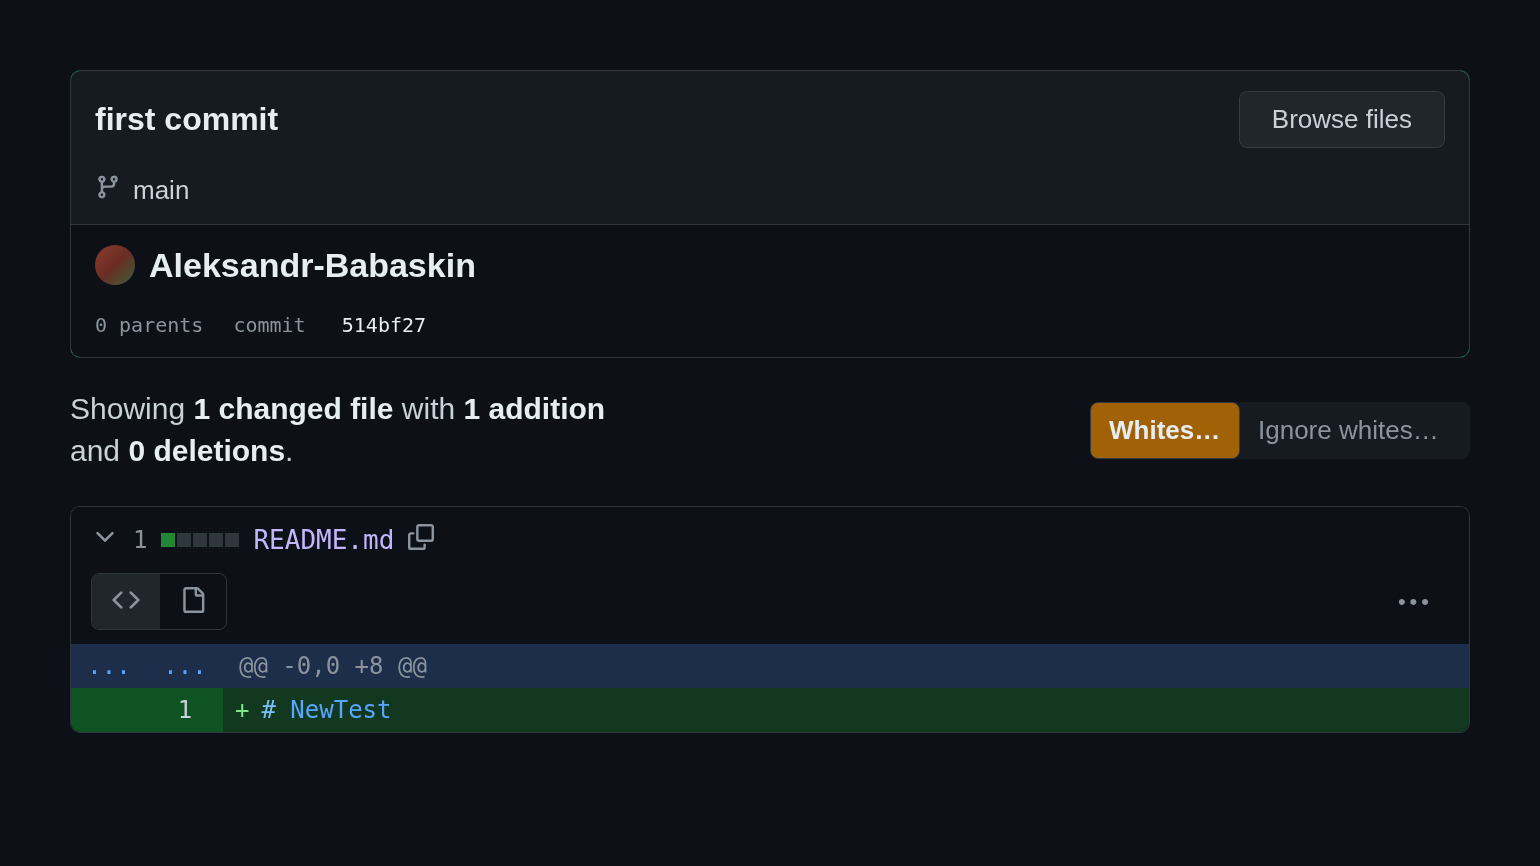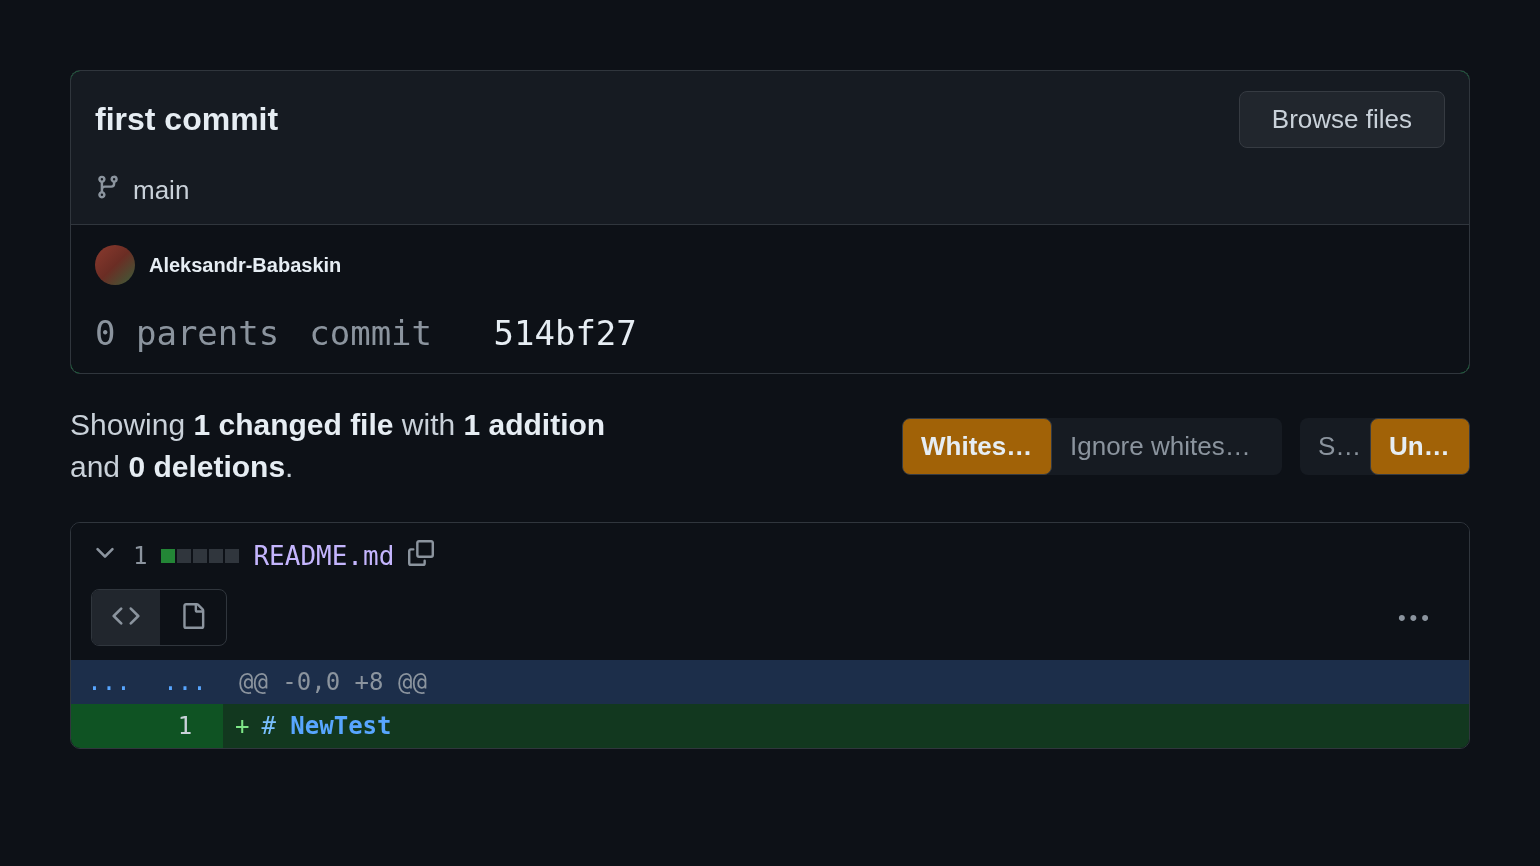--- a/index.html
+++ b/index.html
@@ -71,31 +71,31 @@
     .avatar {
       width: 40px;
       height: 40px;
       border-radius: 50%;
       background: linear-gradient(135deg, #8b3a2e 0%, #6b2d24 50%, #3a5f3a 100%);
       flex-shrink: 0;
     }
     .author-name {
       font-weight: 600;
       color: #e6edf3;
-      font-size: 20px;
+      font-size: 34px;
     }
     .commit-action {
       color: #8b949e;
       font-size: 27px;
     }
     .parents-row {
       display: flex;
       gap: 30px;
       font-family: ui-monospace, SFMono-Regular, "SF Mono", Menlo, Consolas, monospace;
-      font-size: 34px;
+      font-size: 20px;
     }
     .parents-text {
       color: #8b949e;
     }
     .commit-label {
       color: #8b949e;
     }
     .commit-sha {
       color: #e6edf3;
     }
@@ -263,21 +263,21 @@
     }
     .add-marker {
       color: #7ee787;
       padding: 0 12px;
     }
     .md-hash {
       color: #79c0ff;
     }
     .md-heading {
       color: #58a6ff;
-      font-weight: 700;
+      font-weight: 400;
     }
   </style>
 </head>
 <body>
 
 <div class="commit-panel">
   <div class="commit-header">
     <div class="commit-title-row">
       <h1 class="commit-title">first commit</h1>
       <button class="browse-btn">Browse files</button>
@@ -308,24 +308,20 @@
 </div>
 
 <div class="summary-row">
   <div class="summary-text">
     <span>Showing </span><span class="bold">1 changed file</span><span> with </span><span class="bold">1 addition</span><span> and </span><span class="bold">0 deletions</span><span>.</span>
   </div>
   <div class="controls">
     <div class="toggle-group tg1">
       <button class="toggle-btn selected">Whitesp…</button>
       <button class="toggle-btn">Ignore whitespa…</button>
-    </div>
-    <div class="toggle-group tg2">
-      <button class="toggle-btn">Sp…</button>
-      <button class="toggle-btn selected">Unifi…</button>
     </div>
   </div>
 </div>
 
 <div class="file-panel">
   <div class="file-header">
     <div class="file-info">
       <span class="chevron">
         <svg width="28" height="28" viewBox="0 0 16 16" fill="currentColor">
             <path d="M12.78 5.22a.749.749 0 0 1 0 1.06l-4.25 4.25a.749.749 0 0 1-1.06 0L3.22 6.28a.749.749 0 1 1 1.06-1.06L8 8.94l3.72-3.72a.749.749 0 0 1 1.06 0Z"></path>

